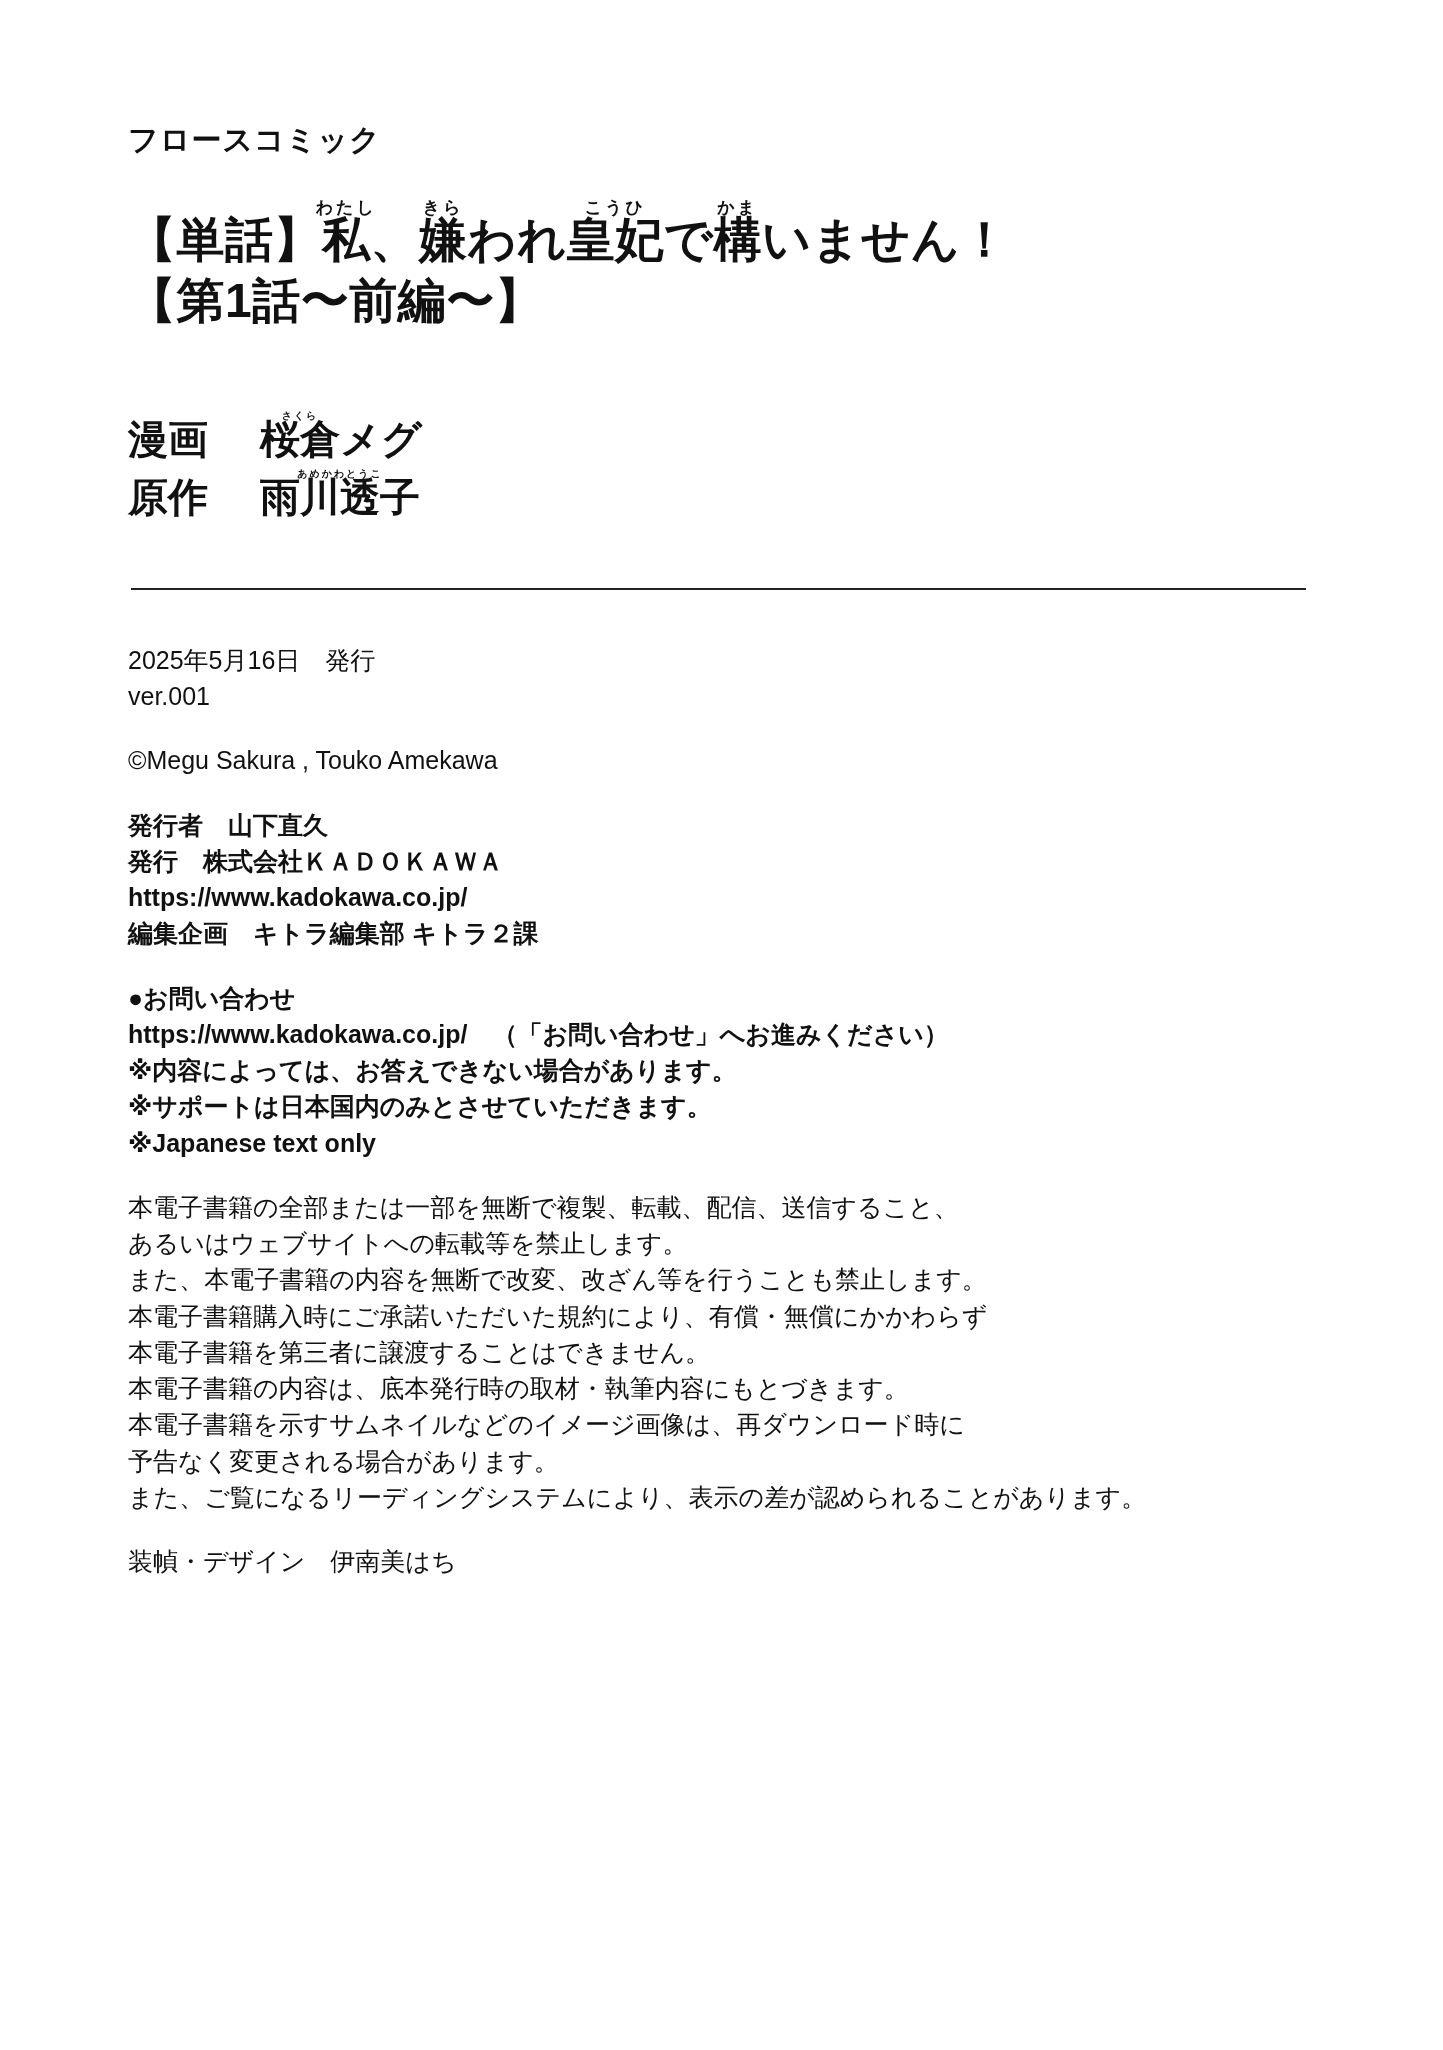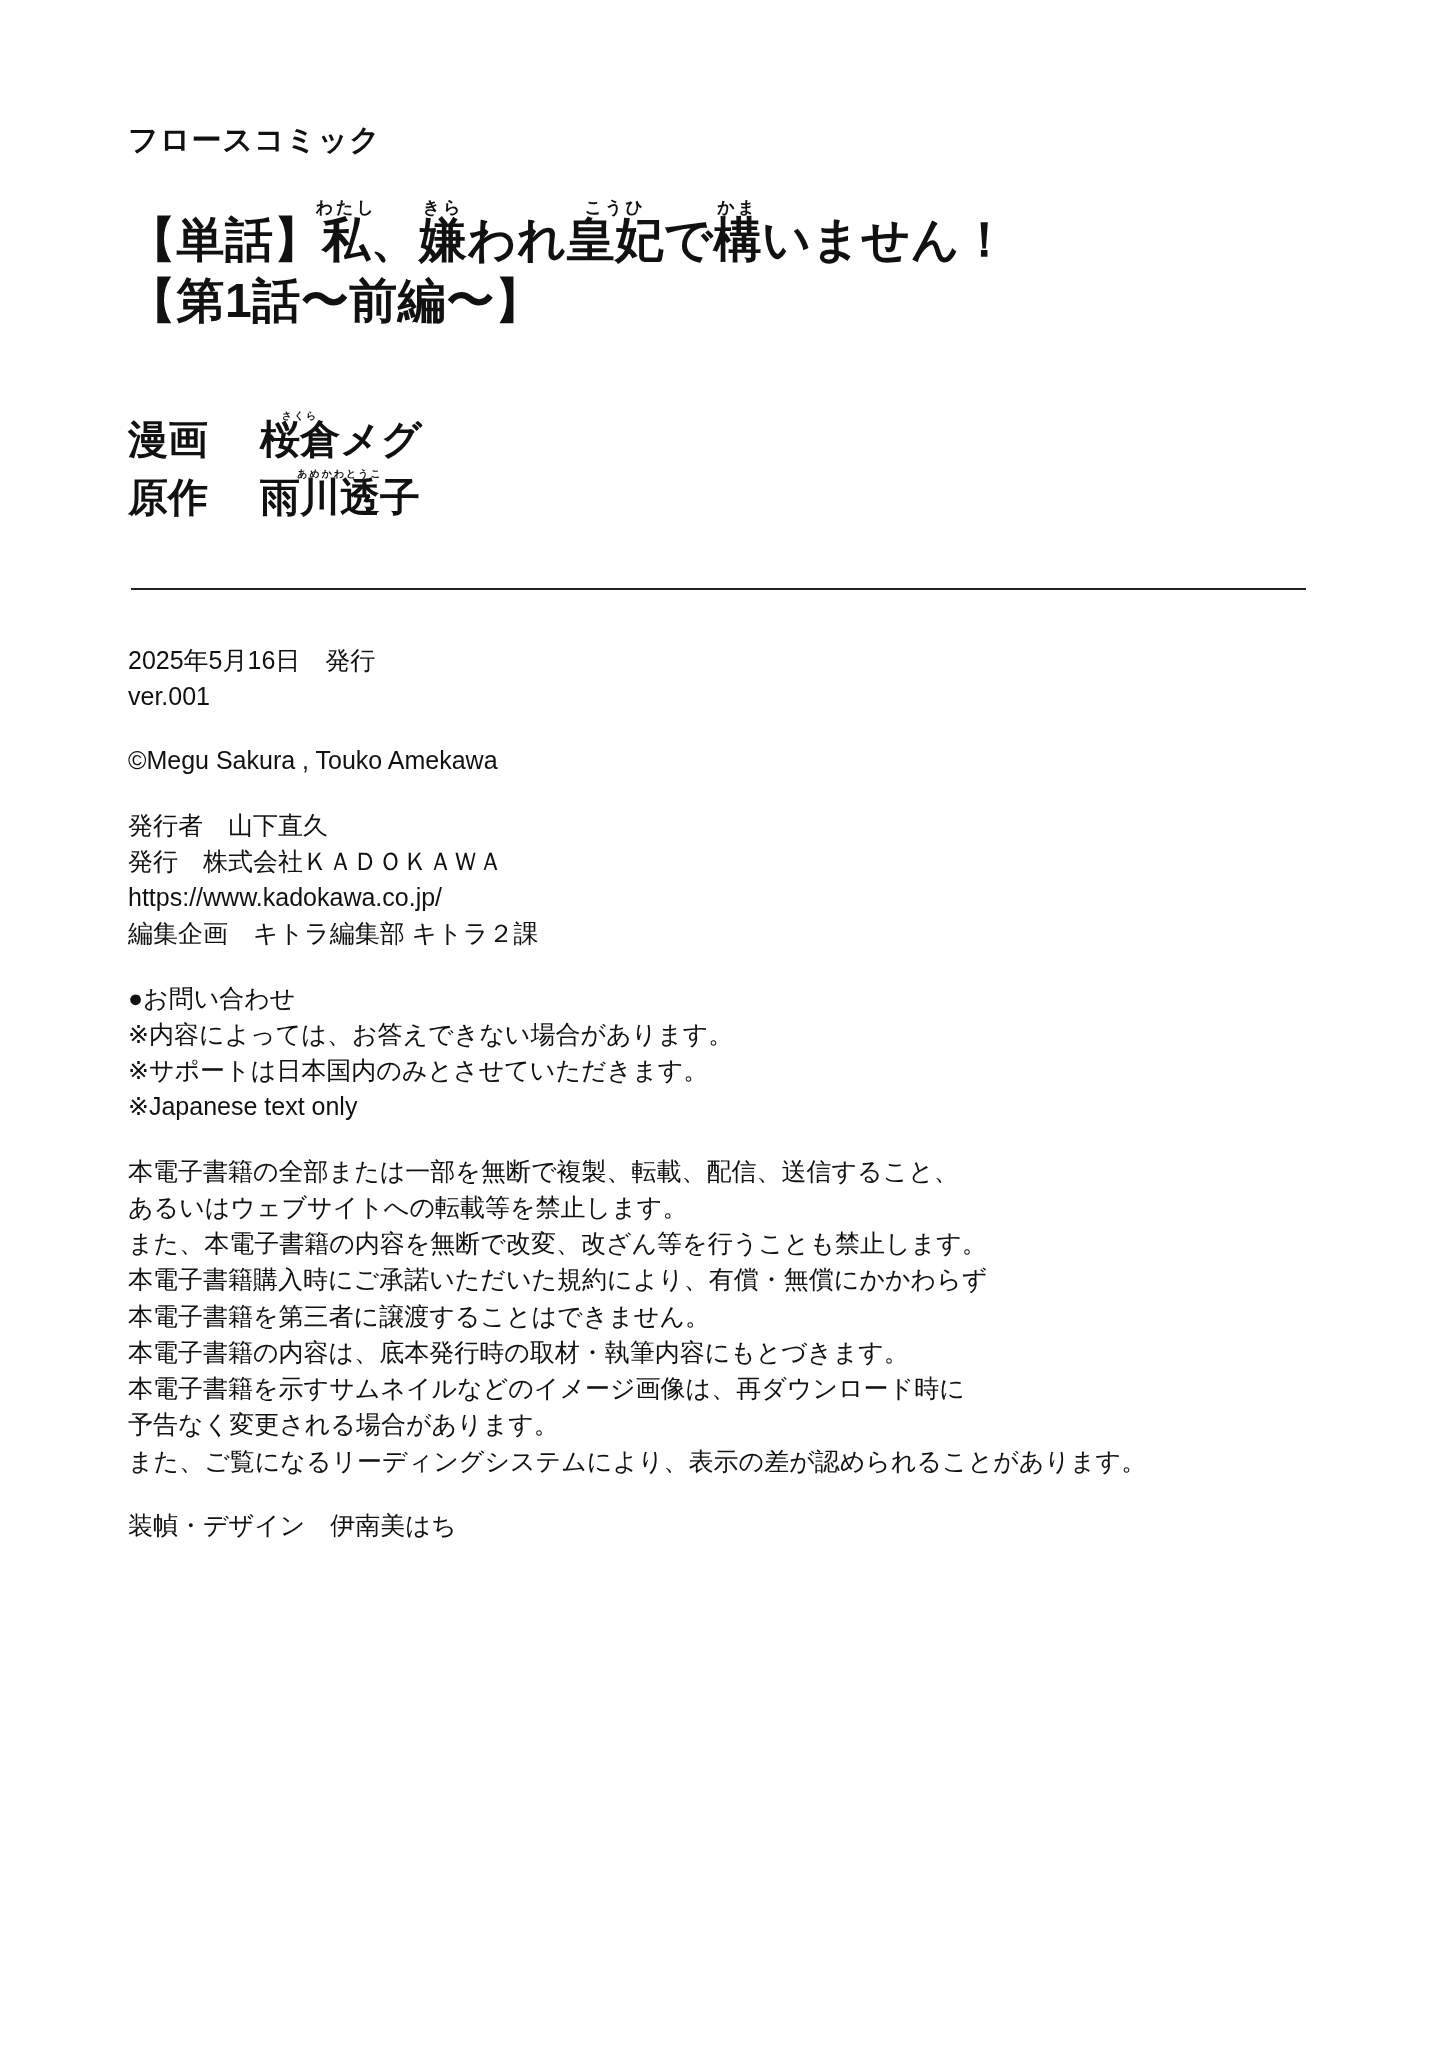--- a/index.html
+++ b/index.html
@@ -101,21 +101,21 @@
     color: #111111;
   }
   .colophon .para {
     margin-bottom: 28px;
   }
   .colophon .line {
     white-space: nowrap;
   }
   .tight { margin-bottom: 0; }
   .gap-sm { margin-bottom: 22px; }
-  .gap-md { margin-bottom: 36px; }
+  .gap-md { margin-bottom: 36px; font-weight: bold; }
   .gap-lg { margin-bottom: 44px; }
 </style>
 </head>
 <body>
 
 <div class="page">
   <div class="content">
 
     <div class="imprint">フロースコミック</div>
 
@@ -148,20 +148,21 @@
 
       <div class="para gap-md">
         <div class="line">発行者　山下直久</div>
         <div class="line">発行　株式会社ＫＡＤＯＫＡＷＡ</div>
         <div class="line">https://www.kadokawa.co.jp/</div>
         <div class="line">編集企画　キトラ編集部 キトラ２課</div>
       </div>
 
       <div class="para gap-md">
         <div class="line">●お問い合わせ</div>
+        <div class="line">https://www.kadokawa.co.jp/　（「お問い合わせ」へお進みください）</div>
         <div class="line">※内容によっては、お答えできない場合があります。</div>
         <div class="line">※サポートは日本国内のみとさせていただきます。</div>
         <div class="line">※Japanese text only</div>
       </div>
 
       <div class="para gap-lg">
         <div class="line">本電子書籍の全部または一部を無断で複製、転載、配信、送信すること、</div>
         <div class="line">あるいはウェブサイトへの転載等を禁止します。</div>
         <div class="line">また、本電子書籍の内容を無断で改変、改ざん等を行うことも禁止します。</div>
         <div class="line">本電子書籍購入時にご承諾いただいた規約により、有償・無償にかかわらず</div>

